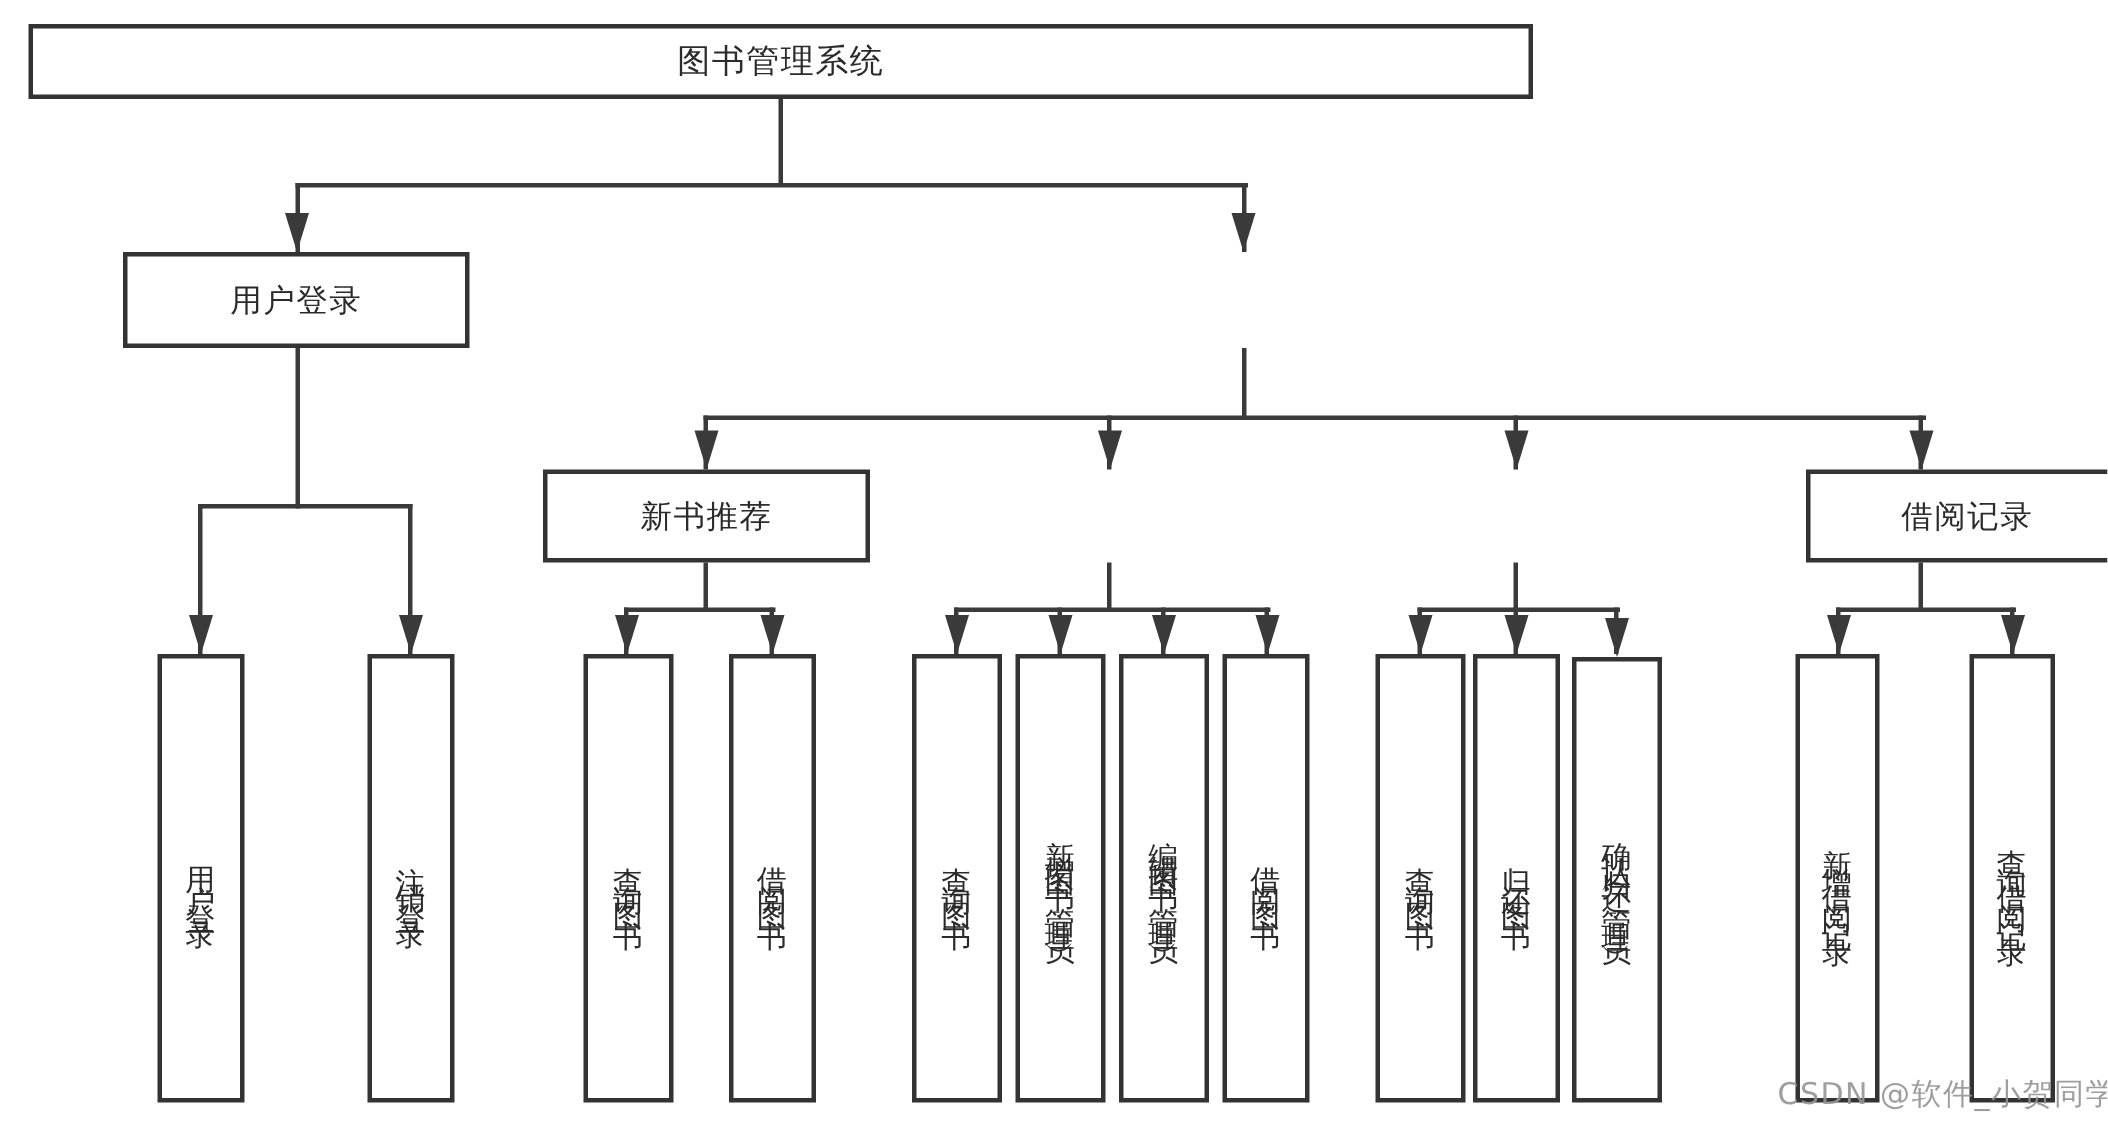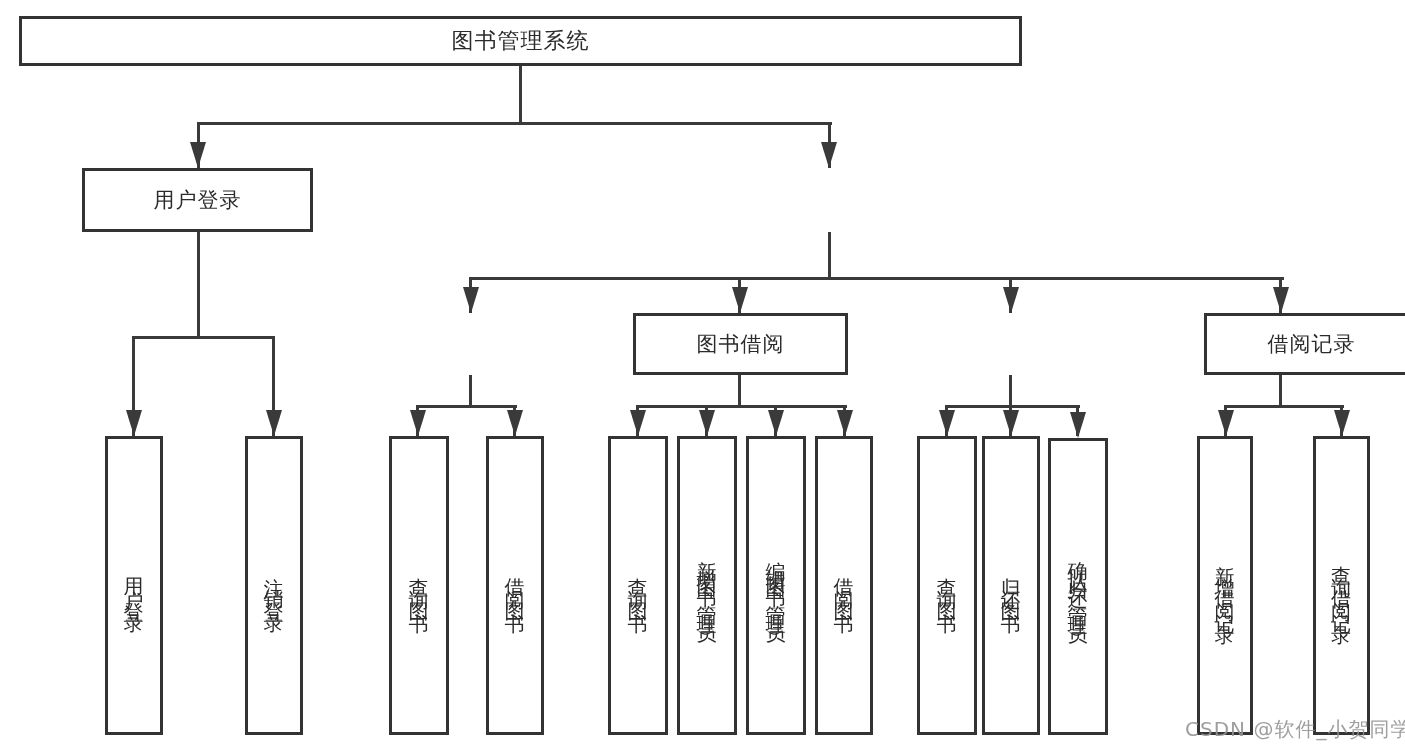--- a/index.html
+++ b/index.html
@@ -57,22 +57,22 @@
 <div class="canvas">
 
   <div class="hbox root-box" style="left:19px;top:16px;width:1003px;height:50px">
     <span>图书管理系统</span>
   </div>
 
   <div class="hbox" style="left:82px;top:168px;width:231px;height:64px">
     <span>用户登录</span>
   </div>
 
-  <div class="hbox" style="left:633px;top:313px;width:215px;height:62px">
-    <span>图书借阅</span>
+  <div class="hbox" style="left:362px;top:313px;width:218px;height:62px">
+    <span>新书推荐</span>
   </div>
   <div class="hbox" style="left:1204px;top:313px;width:215px;height:62px">
     <span>借阅记录</span>
   </div>
 
   <div class="vbox" style="left:105px;top:436px;width:58px;height:299px">
     <span>用户登录</span>
   </div>
   <div class="vbox" style="left:245px;top:436px;width:58px;height:299px">
     <span>注销登录</span>

